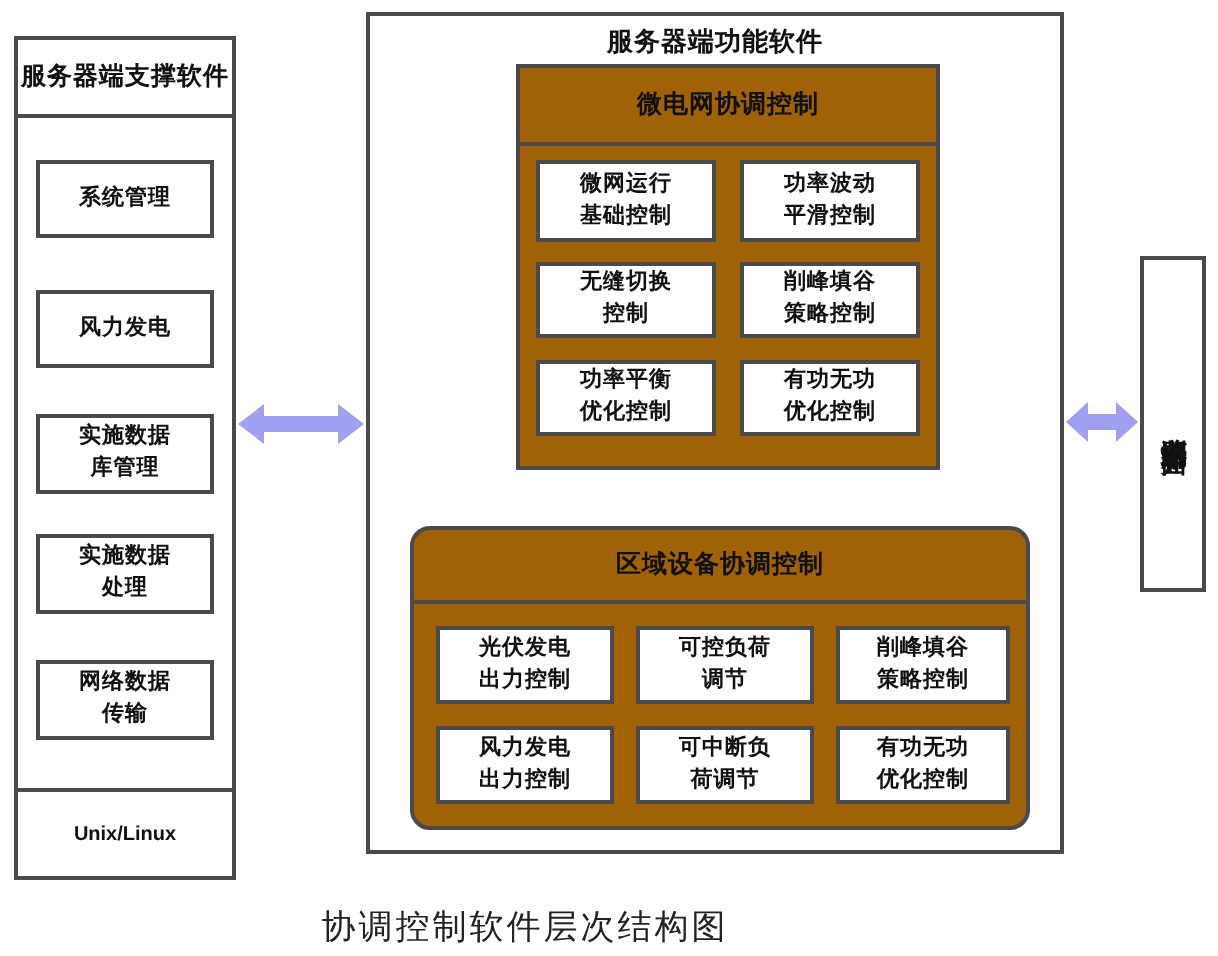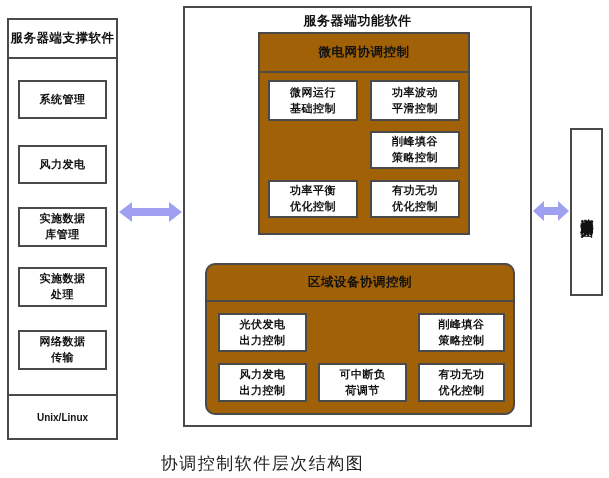--- a/index.html
+++ b/index.html
@@ -60,32 +60,36 @@
 
 <div class="panel" id="middle-panel" style="left:183px;top:6px;width:349px;height:421px;">
   <div class="panel-header" style="height:26px;font-size:13px;">服务器端功能软件</div>
 
   <div class="group" style="left:73px;top:24px;width:212px;height:203px;">
     <div class="panel-header hdr-line" style="height:37px;">微电网协调控制</div>
     <div class="mod-box" style="left:8px;top:46px;width:90px;height:41px;">微网运行
 基础控制</div>
     <div class="mod-box" style="left:110px;top:46px;width:90px;height:41px;">功率波动
 平滑控制</div>
+    <div class="mod-box" style="left:8px;top:97px;width:90px;height:38px;">无缝切换
+控制</div>
     <div class="mod-box" style="left:110px;top:97px;width:90px;height:38px;">削峰填谷
 策略控制</div>
     <div class="mod-box" style="left:8px;top:146px;width:90px;height:38px;">功率平衡
 优化控制</div>
     <div class="mod-box" style="left:110px;top:146px;width:90px;height:38px;">有功无功
 优化控制</div>
   </div>
 
   <div class="group" style="left:20px;top:255px;width:310px;height:152px;border-radius:10px;">
     <div class="panel-header hdr-line" style="height:35px;">区域设备协调控制</div>
     <div class="mod-box" style="left:11px;top:48px;width:89px;height:39px;">光伏发电
 出力控制</div>
+    <div class="mod-box" style="left:111px;top:48px;width:89px;height:39px;">可控负荷
+调节</div>
     <div class="mod-box" style="left:211px;top:48px;width:87px;height:39px;">削峰填谷
 策略控制</div>
     <div class="mod-box" style="left:11px;top:98px;width:89px;height:39px;">风力发电
 出力控制</div>
     <div class="mod-box" style="left:111px;top:98px;width:89px;height:39px;">可中断负
 荷调节</div>
     <div class="mod-box" style="left:211px;top:98px;width:87px;height:39px;">有功无功
 优化控制</div>
   </div>
 </div>

